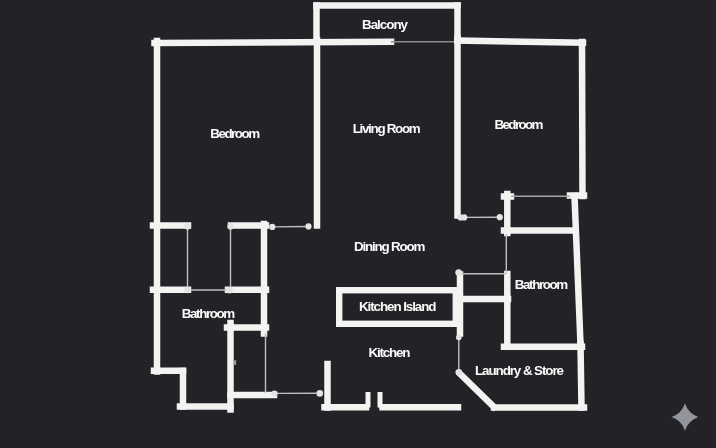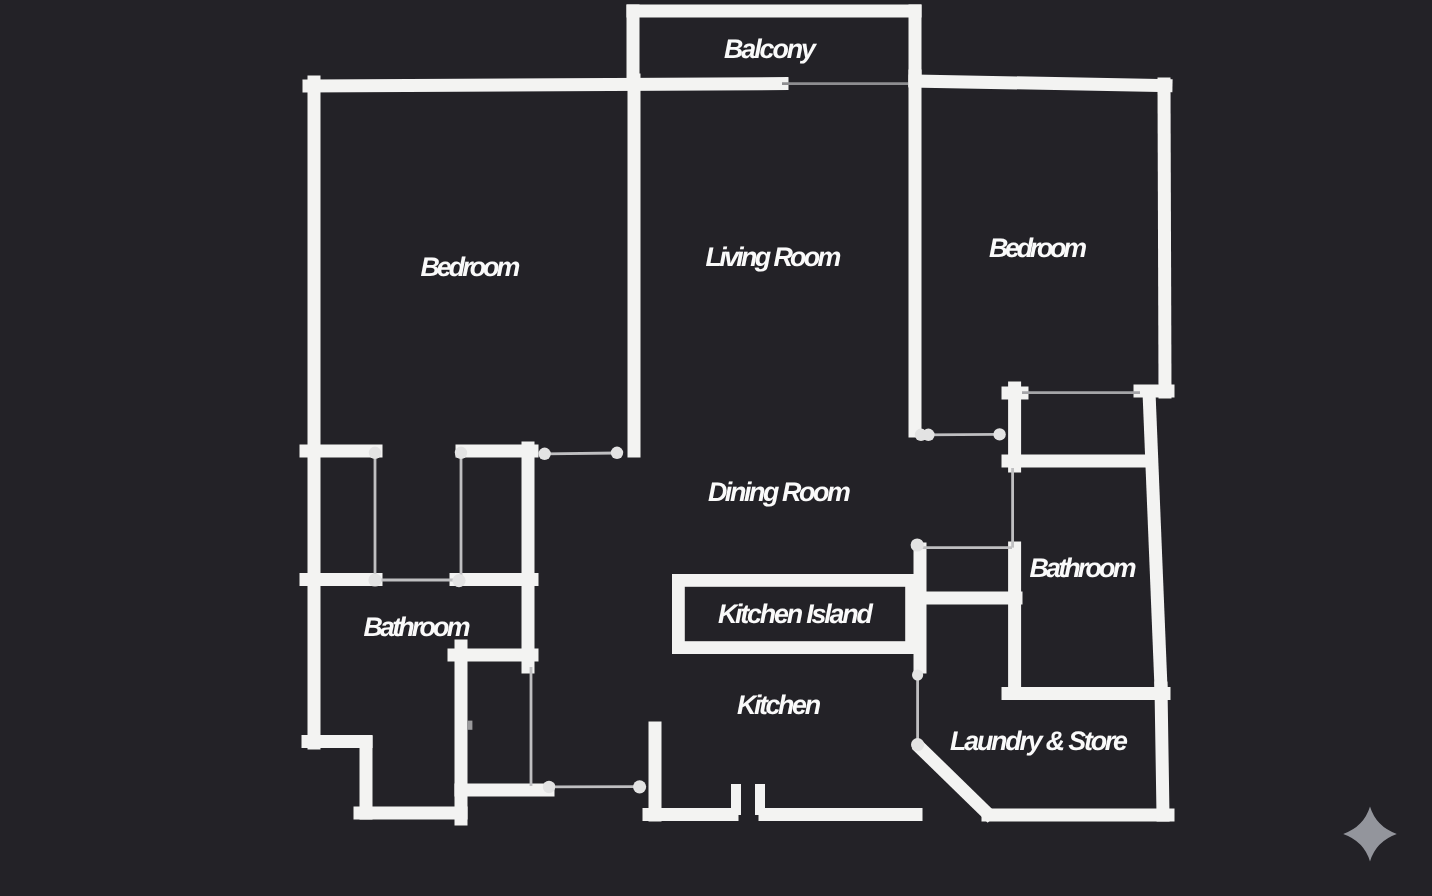--- a/index.html
+++ b/index.html
@@ -1,16 +1,16 @@
 <!DOCTYPE html>
 <html><head>
 <meta charset="utf-8">
 <style>
   html,body{margin:0;padding:0;background:#232227;}
-  .wrap{width:716px;height:448px;overflow:hidden;position:relative;font-style:italic;}
+  .wrap{width:716px;height:448px;overflow:hidden;position:relative;}
   svg{display:block;will-change:transform;transform:translateZ(0);}
   text{font-family:"Liberation Sans", sans-serif;font-weight:bold;fill:#fafafa;}
 </style>
 </head>
 <body>
 <div class="wrap">
 <svg width="716" height="448" viewBox="0 0 716 448">
   <rect x="0" y="0" width="716" height="448" fill="#232227"></rect>
 
   <g stroke="#f3f3f2" stroke-width="6.5" fill="none" stroke-linecap="square">

